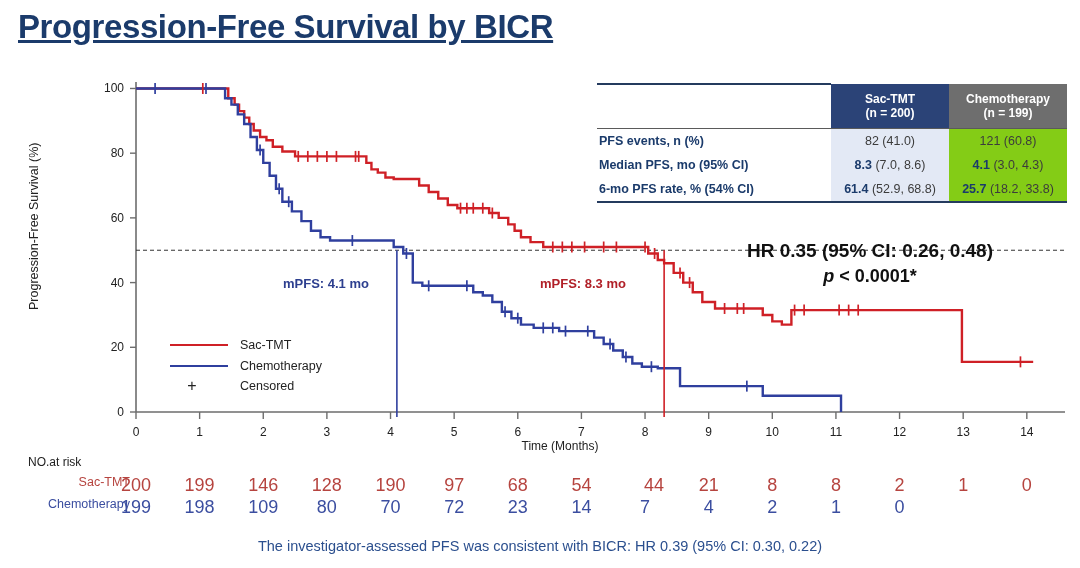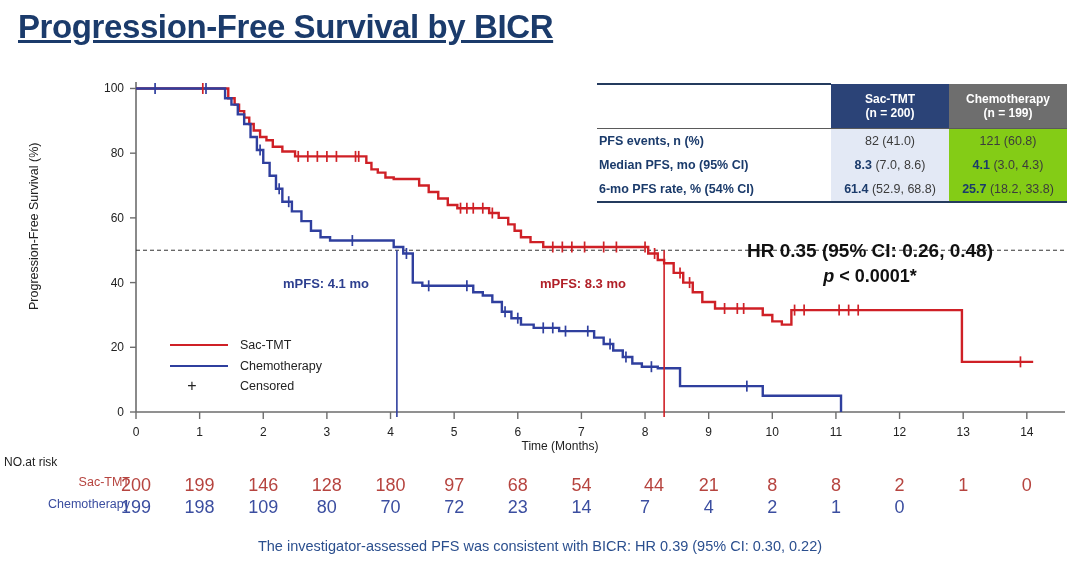--- a/index.html
+++ b/index.html
@@ -57,21 +57,21 @@
   #p-line{font-size:18px;font-weight:bold;margin-top:4px;}
   #p-line i{font-style:italic;}
   
   .axis-txt{font-size:12px;fill:#222;font-family:"Liberation Sans",sans-serif;}
   .ylab{font-size:12.5px;fill:#222;font-family:"Liberation Sans",sans-serif;}
   .annot-red{font-size:13px;font-weight:bold;fill:#b12028;font-family:"Liberation Sans",sans-serif;}
   .annot-blue{font-size:13px;font-weight:bold;fill:#2d3f8f;font-family:"Liberation Sans",sans-serif;}
   .legend-txt{font-size:12.5px;fill:#222;font-family:"Liberation Sans",sans-serif;}
   
   #risk{position:absolute;left:0;top:455px;width:1080px;}
-  #risk-title{position:absolute;left:4px;top:0px;font-size:12px;color:#222;}
+  #risk-title{position:absolute;left:28px;top:0px;font-size:12px;color:#222;}
   .risk-row{position:absolute;left:0;width:1080px;height:19px;}
   .risk-name{position:absolute;width:130px;text-align:right;font-size:12.5px;}
   .risk-num{position:absolute;width:34px;text-align:center;font-size:18px;}
   .c-red{color:#b6443f;}
   .c-blue{color:#3b4ea0;}
   
   #footer{
     position:absolute;left:0;top:538px;width:1080px;text-align:center;
     font-size:14.5px;color:#2b4f8e;
   }
@@ -270,21 +270,21 @@
 </div>
 
 <div id="risk">
   <div id="risk-title">NO.at risk</div>
   <div class="risk-row" id="risk-row-0" style="top:20px">
       <div class="risk-name c-red" style="left: 0px;">Sac-TMT</div>
       <div class="risk-num c-red" style="left: 119px;">200</div>
       <div class="risk-num c-red" style="left: 182.63px;">199</div>
       <div class="risk-num c-red" style="left: 246.26px;">146</div>
       <div class="risk-num c-red" style="left: 309.89px;">128</div>
-      <div class="risk-num c-red" style="left: 373.521px;">180</div>
+      <div class="risk-num c-red" style="left: 373.521px;">190</div>
       <div class="risk-num c-red" style="left: 437.151px;">97</div>
       <div class="risk-num c-red" style="left: 500.781px;">68</div>
       <div class="risk-num c-red" style="left: 564.411px;">54</div>
       <div class="risk-num c-red" style="left: 637px;">44</div>
       <div class="risk-num c-red" style="left: 691.671px;">21</div>
       <div class="risk-num c-red" style="left: 755.301px;">8</div>
       <div class="risk-num c-red" style="left: 818.932px;">8</div>
       <div class="risk-num c-red" style="left: 882.562px;">2</div>
       <div class="risk-num c-red" style="left: 946.192px;">1</div>
       <div class="risk-num c-red" style="left: 1009.82px;">0</div>

